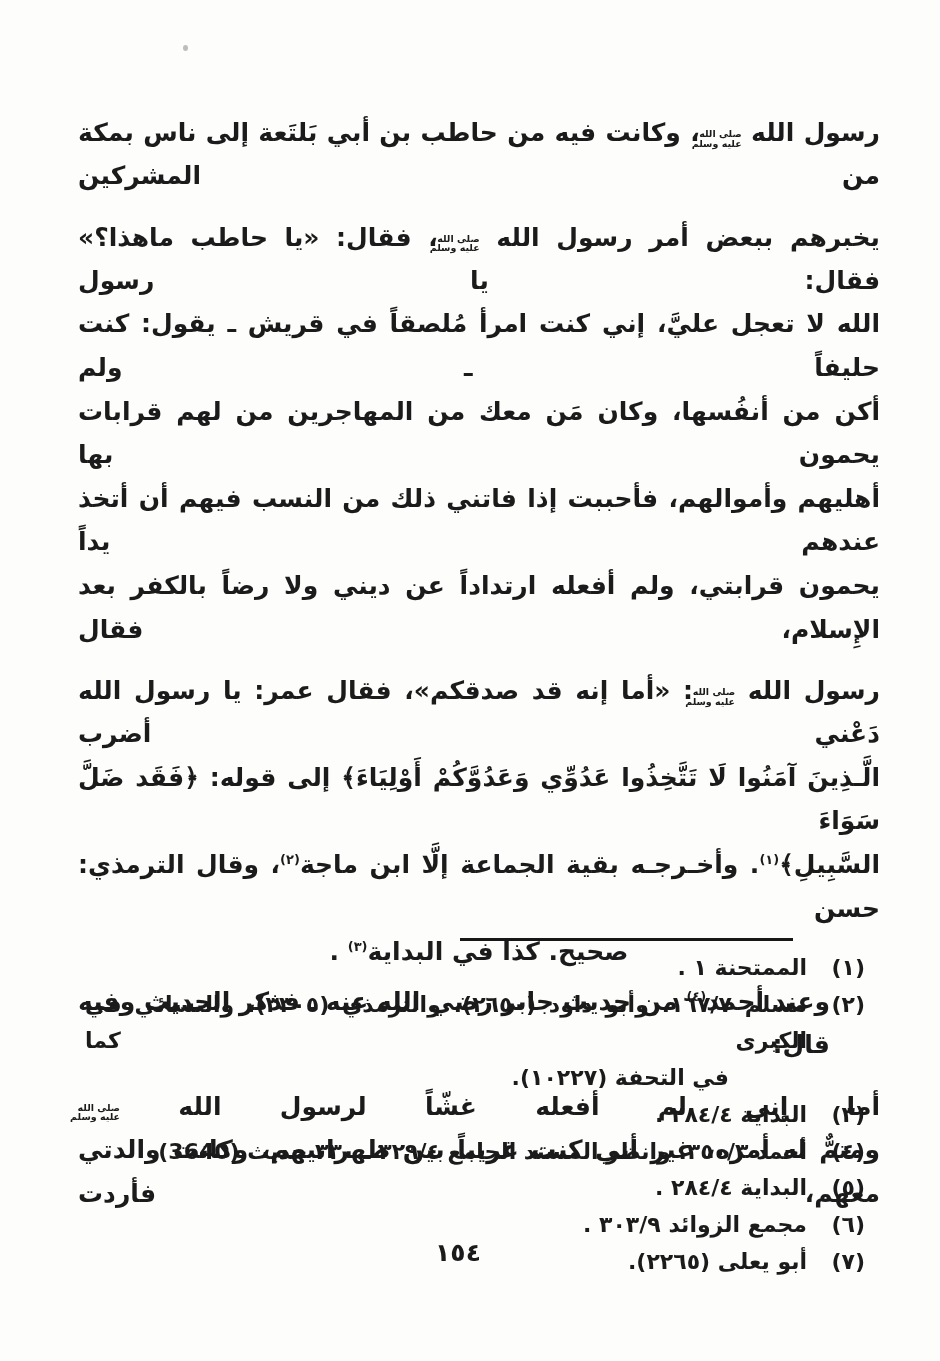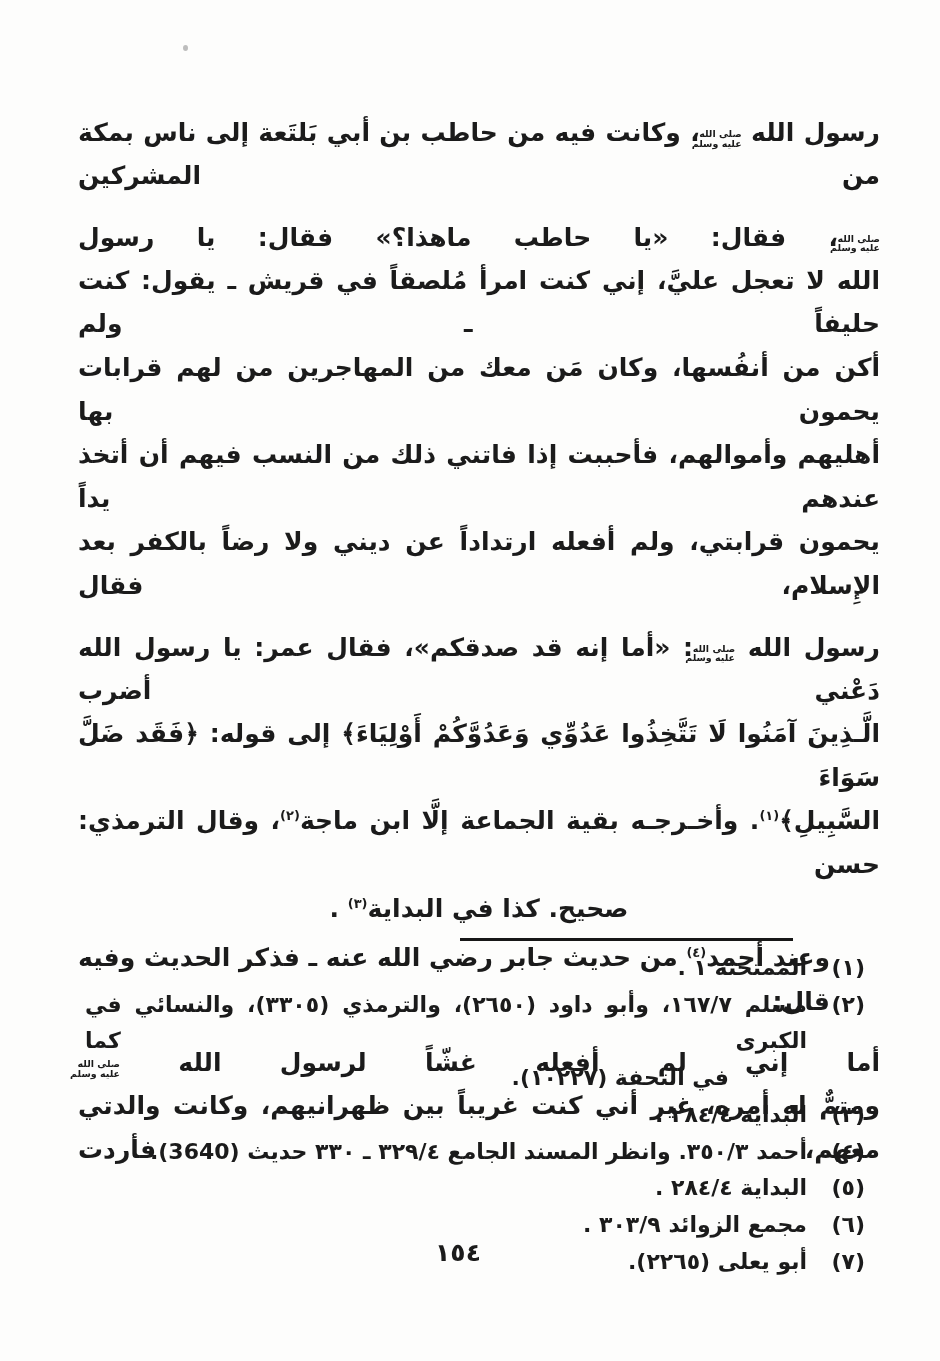--- a/index.html
+++ b/index.html
@@ -101,21 +101,21 @@
 </style>
 </head>
 <body>
 
 <div class="page">
   <div class="speck"></div>
 
   <main class="body-text" id="body-text">
       <div class="para">
         <div class="line"><span>رسول الله </span><span class="saw"><span>صلى الله</span><span>عليه وسلم</span></span><span>، وكانت فيه من حاطب بن أبي بَلتَعة إلى ناس بمكة من المشركين</span></div>
-        <div class="line"><span class="saw"><span>صلى الله</span><span>عليه وسلم</span></span><span>، فقال: «يا حاطب ماهذا؟» فقال: يا رسول</span></div>
+        <div class="line"><span>يخبرهم ببعض أمر رسول الله </span><span class="saw"><span>صلى الله</span><span>عليه وسلم</span></span><span>، فقال: «يا حاطب ماهذا؟» فقال: يا رسول</span></div>
         <div class="line"><span>الله لا تعجل عليَّ، إني كنت امرأ مُلصقاً في قريش ـ يقول: كنت حليفاً ـ ولم</span></div>
         <div class="line"><span>أكن من أنفُسها، وكان مَن معك من المهاجرين من لهم قرابات يحمون بها</span></div>
         <div class="line"><span>أهليهم وأموالهم، فأحببت إذا فاتني ذلك من النسب فيهم أن أتخذ عندهم يداً</span></div>
         <div class="line"><span>يحمون قرابتي، ولم أفعله ارتداداً عن ديني ولا رضاً بالكفر بعد الإِسلام، فقال</span></div>
         <div class="line"><span>رسول الله </span><span class="saw"><span>صلى الله</span><span>عليه وسلم</span></span><span>: «أما إنه قد صدقكم»، فقال عمر: يا رسول الله دَعْني أضرب</span></div>
         <div class="line"><span>الَّـذِينَ آمَنُوا لَا تَتَّخِذُوا عَدُوِّي وَعَدُوَّكُمْ أَوْلِيَاءَ﴾ إلى قوله: ﴿فَقَد ضَلَّ سَوَاءَ</span></div>
         <div class="line"><span>السَّبِيلِ﴾</span><sup class="fnref">(١)</sup><span>. وأخـرجـه بقية الجماعة إلَّا ابن ماجة</span><sup class="fnref">(٢)</sup><span>، وقال الترمذي: حسن</span></div>
         <div class="line center"><span>صحيح. كذا في البداية</span><sup class="fnref">(٣)</sup><span> .</span></div>
       </div>
       <div class="para">

